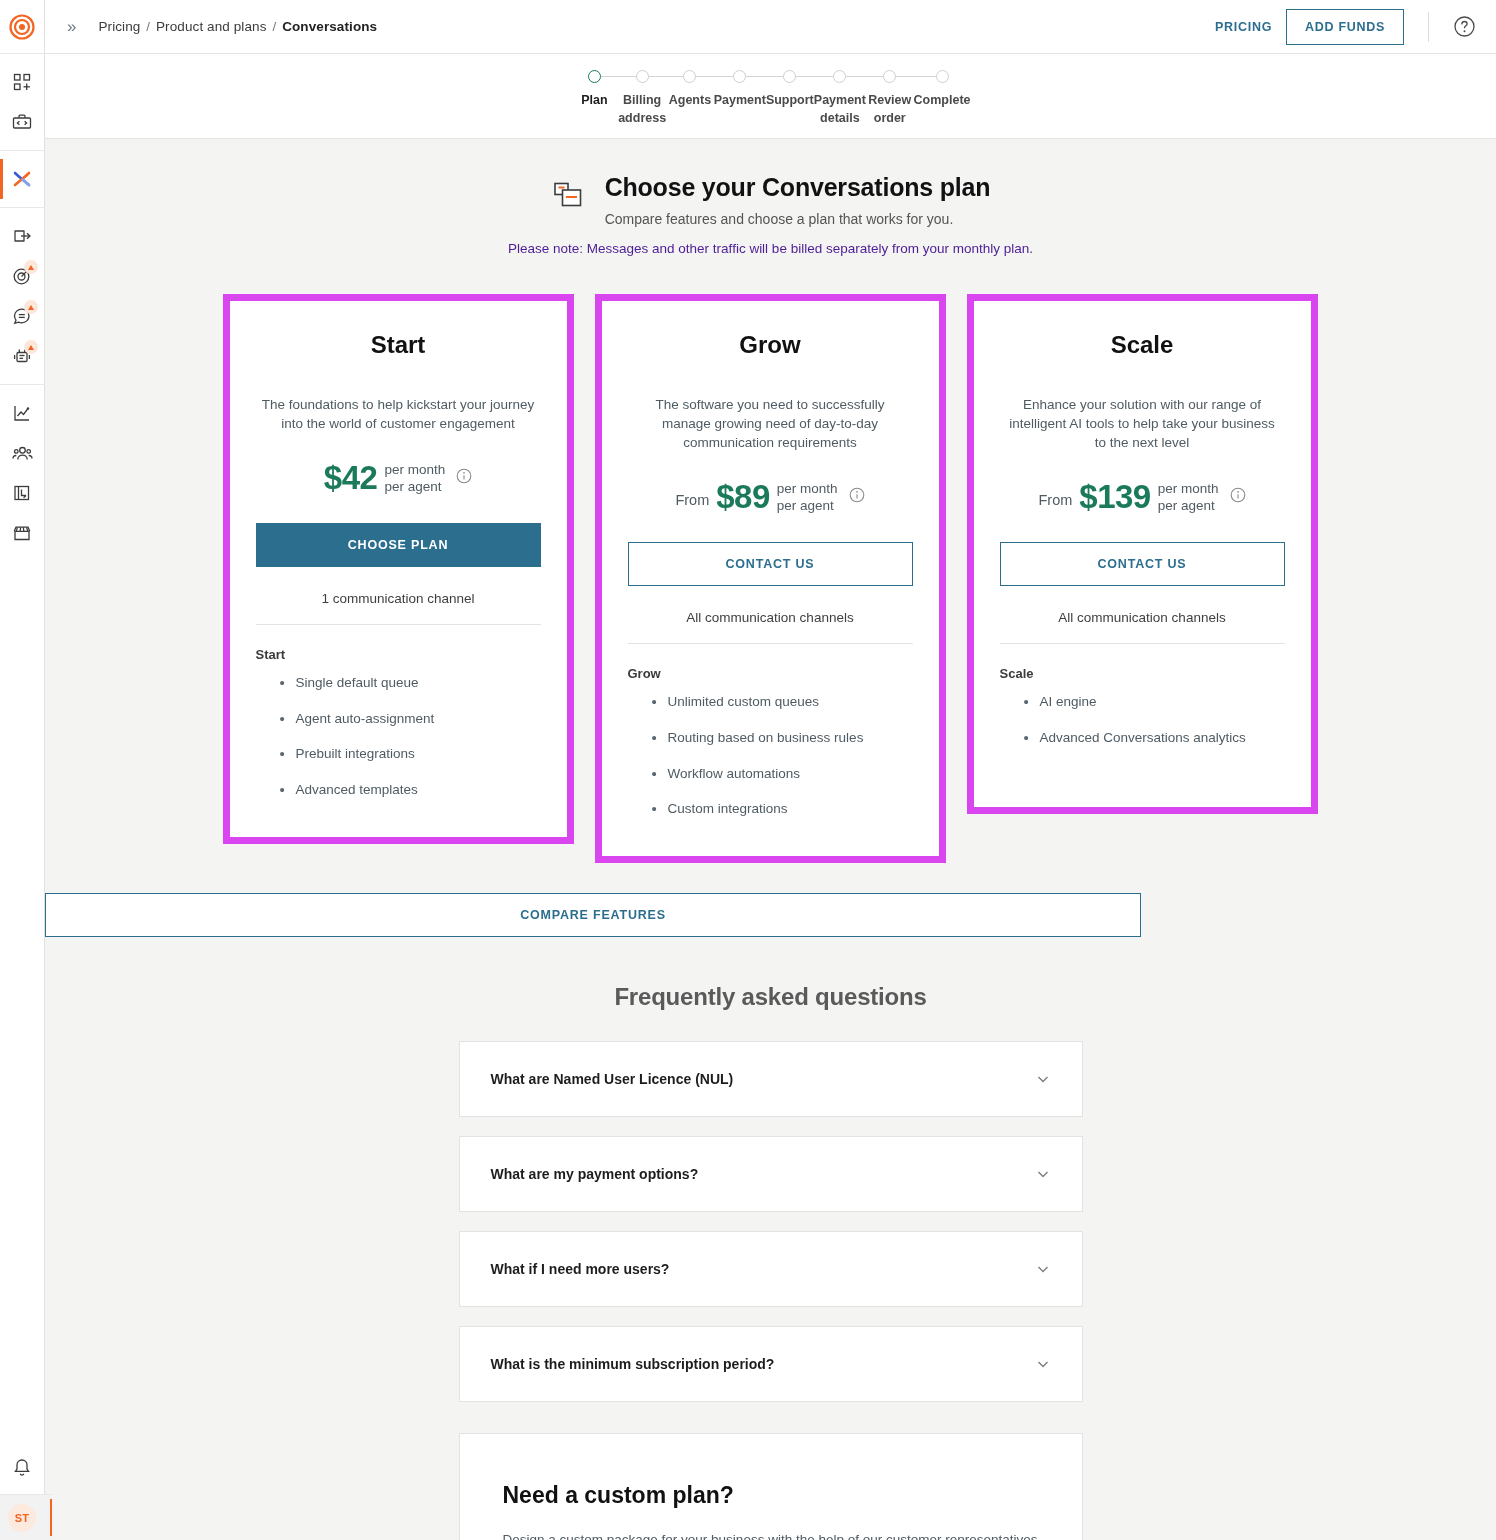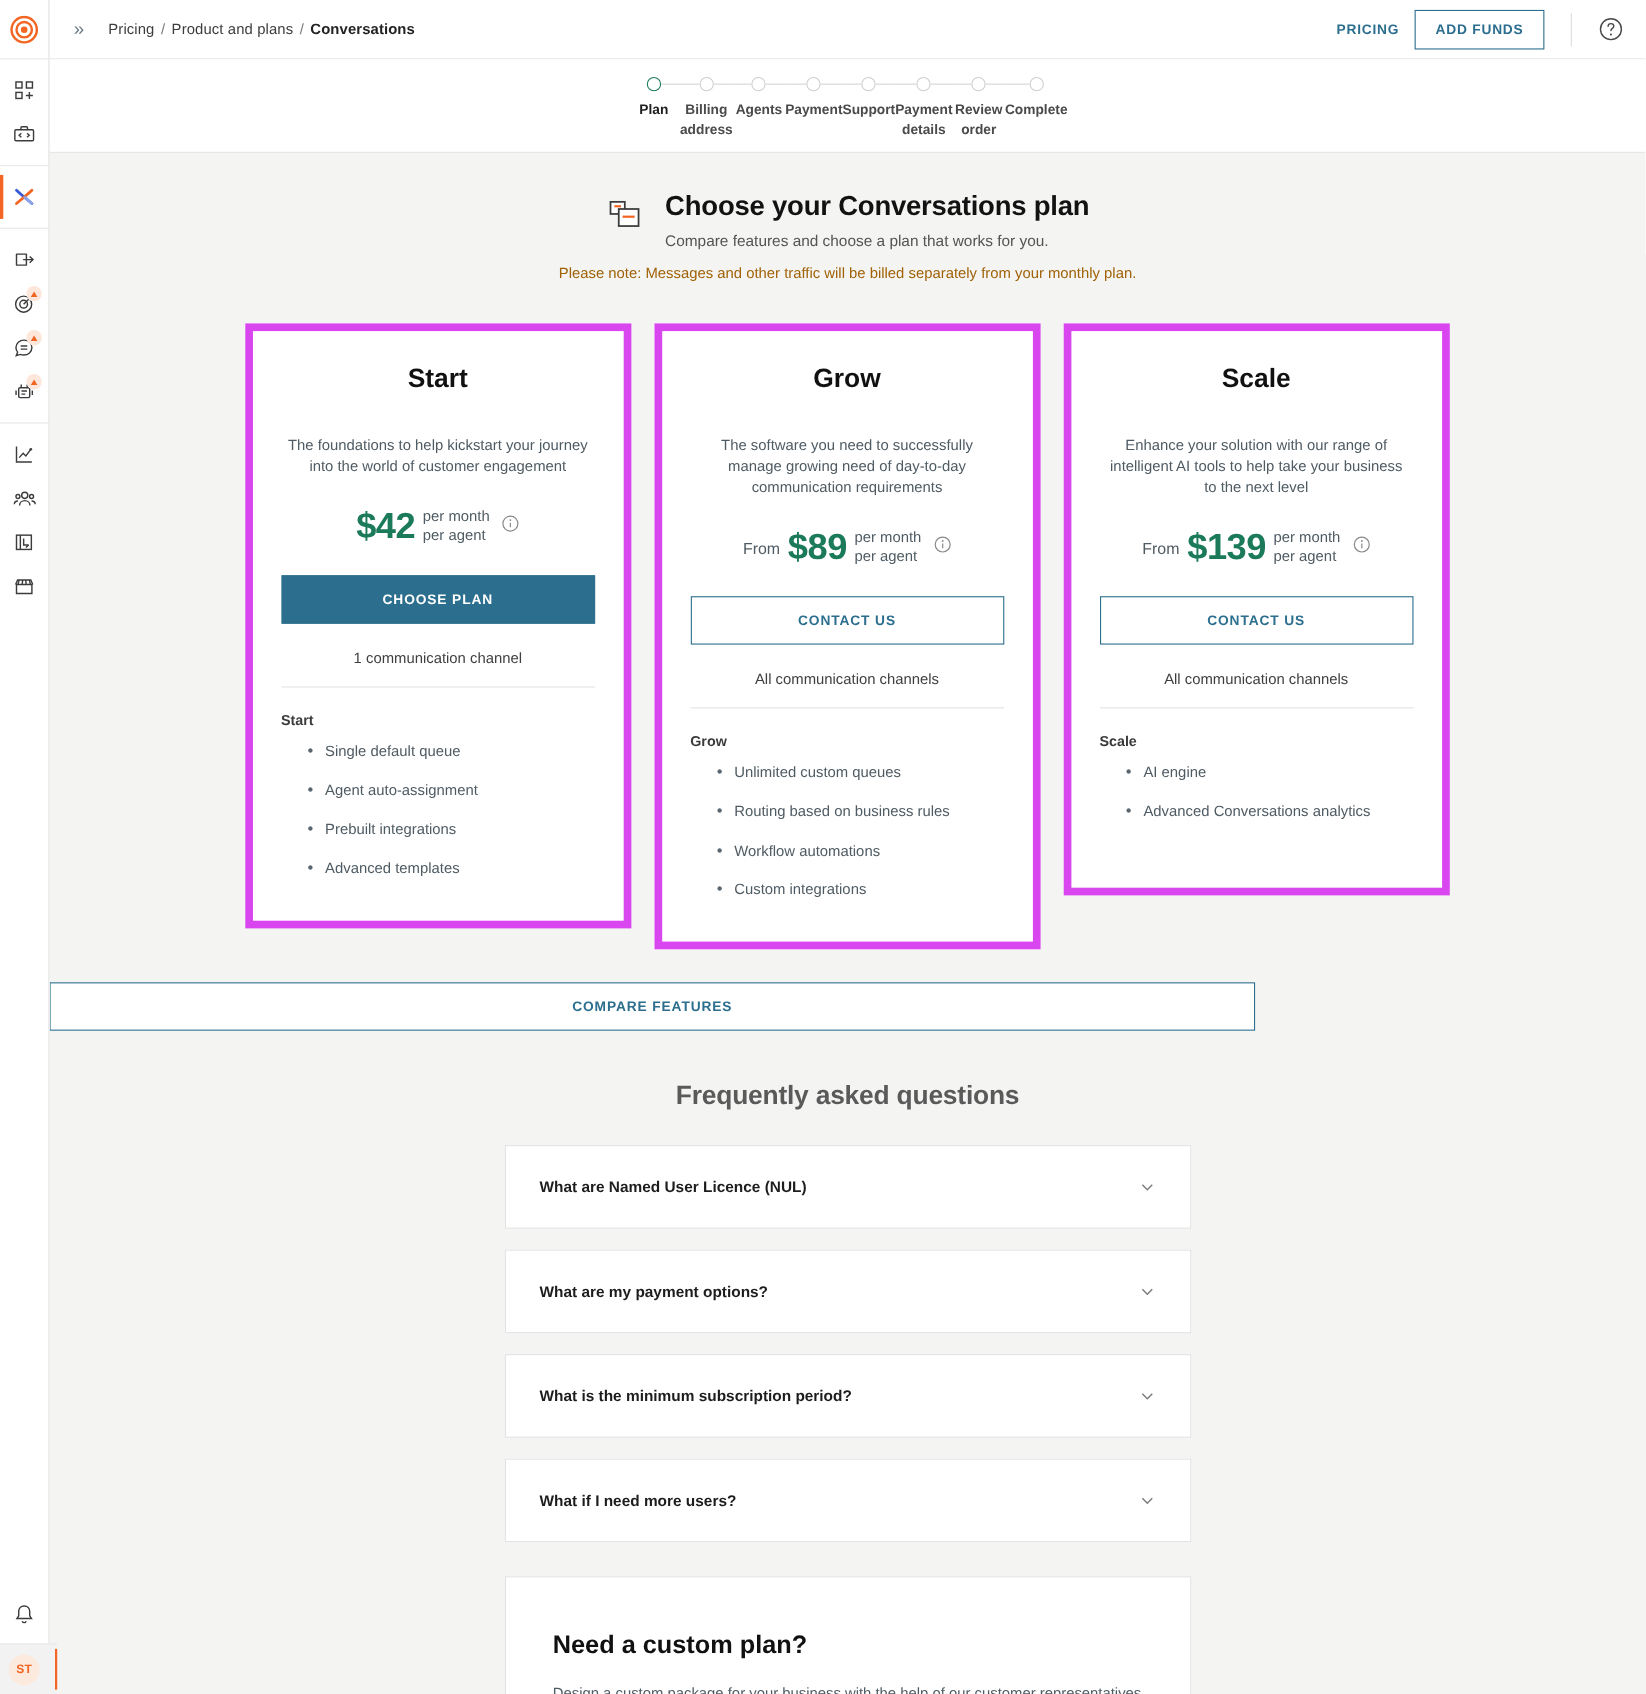--- a/index.html
+++ b/index.html
@@ -144,21 +144,21 @@
   .content {
     flex: 1; background: #f4f4f3; overflow: hidden;
     padding-top: 34px;
   }
   .page-head { text-align: center; }
   .head-row { display: flex; align-items: flex-start; justify-content: center; gap: 20px; }
   .head-icon { padding-top: 6px; }
   .head-texts { text-align: left; }
   .page-title { font-size: 25px; font-weight: bold; color: #121212; letter-spacing: -.2px; }
   .page-sub { font-size: 14px; color: #545454; margin-top: 9px; }
-  .page-note { font-size: 13.5px; color: #a16207; margin-top: 14px; text-align: center; }
+  .page-note { font-size: 13.5px; color: #4c1d95; margin-top: 14px; text-align: center; }
 
   
   .plans {
     display: flex; gap: 21px;
     padding: 0 0 0 0;
     margin: 38px auto 0;
     width: 1096px;
     align-items: flex-start;
   }
   .plan {
@@ -595,35 +595,35 @@
       </div>
       <div class="faq-item">
         <span class="faq-q">What are my payment options?</span>
         <span class="faq-chev">
           <svg width="16" height="16" viewBox="0 0 16 16" fill="none" stroke="#7b7b7b" stroke-width="1.3">
               <polyline points="3.5,6 8,10.5 12.5,6"></polyline>
             </svg>
         </span>
       </div>
       <div class="faq-item">
+        <span class="faq-q">What if I need more users?</span>
+        <span class="faq-chev">
+          <svg width="16" height="16" viewBox="0 0 16 16" fill="none" stroke="#7b7b7b" stroke-width="1.3">
+              <polyline points="3.5,6 8,10.5 12.5,6"></polyline>
+            </svg>
+        </span>
+      </div>
+      <div class="faq-item">
         <span class="faq-q">What is the minimum subscription period?</span>
         <span class="faq-chev">
           <svg width="16" height="16" viewBox="0 0 16 16" fill="none" stroke="#7b7b7b" stroke-width="1.3">
               <polyline points="3.5,6 8,10.5 12.5,6"></polyline>
             </svg>
         </span>
       </div>
-      <div class="faq-item">
-        <span class="faq-q">What if I need more users?</span>
-        <span class="faq-chev">
-          <svg width="16" height="16" viewBox="0 0 16 16" fill="none" stroke="#7b7b7b" stroke-width="1.3">
-              <polyline points="3.5,6 8,10.5 12.5,6"></polyline>
-            </svg>
-        </span>
-      </div>
     </div>
 
     <div class="custom-card">
       <div class="custom-title">Need a custom plan?</div>
       <div class="custom-sub">Design a custom package for your business with the help of our customer representatives</div>
 
     </div>
 
   </div>
 </div>

